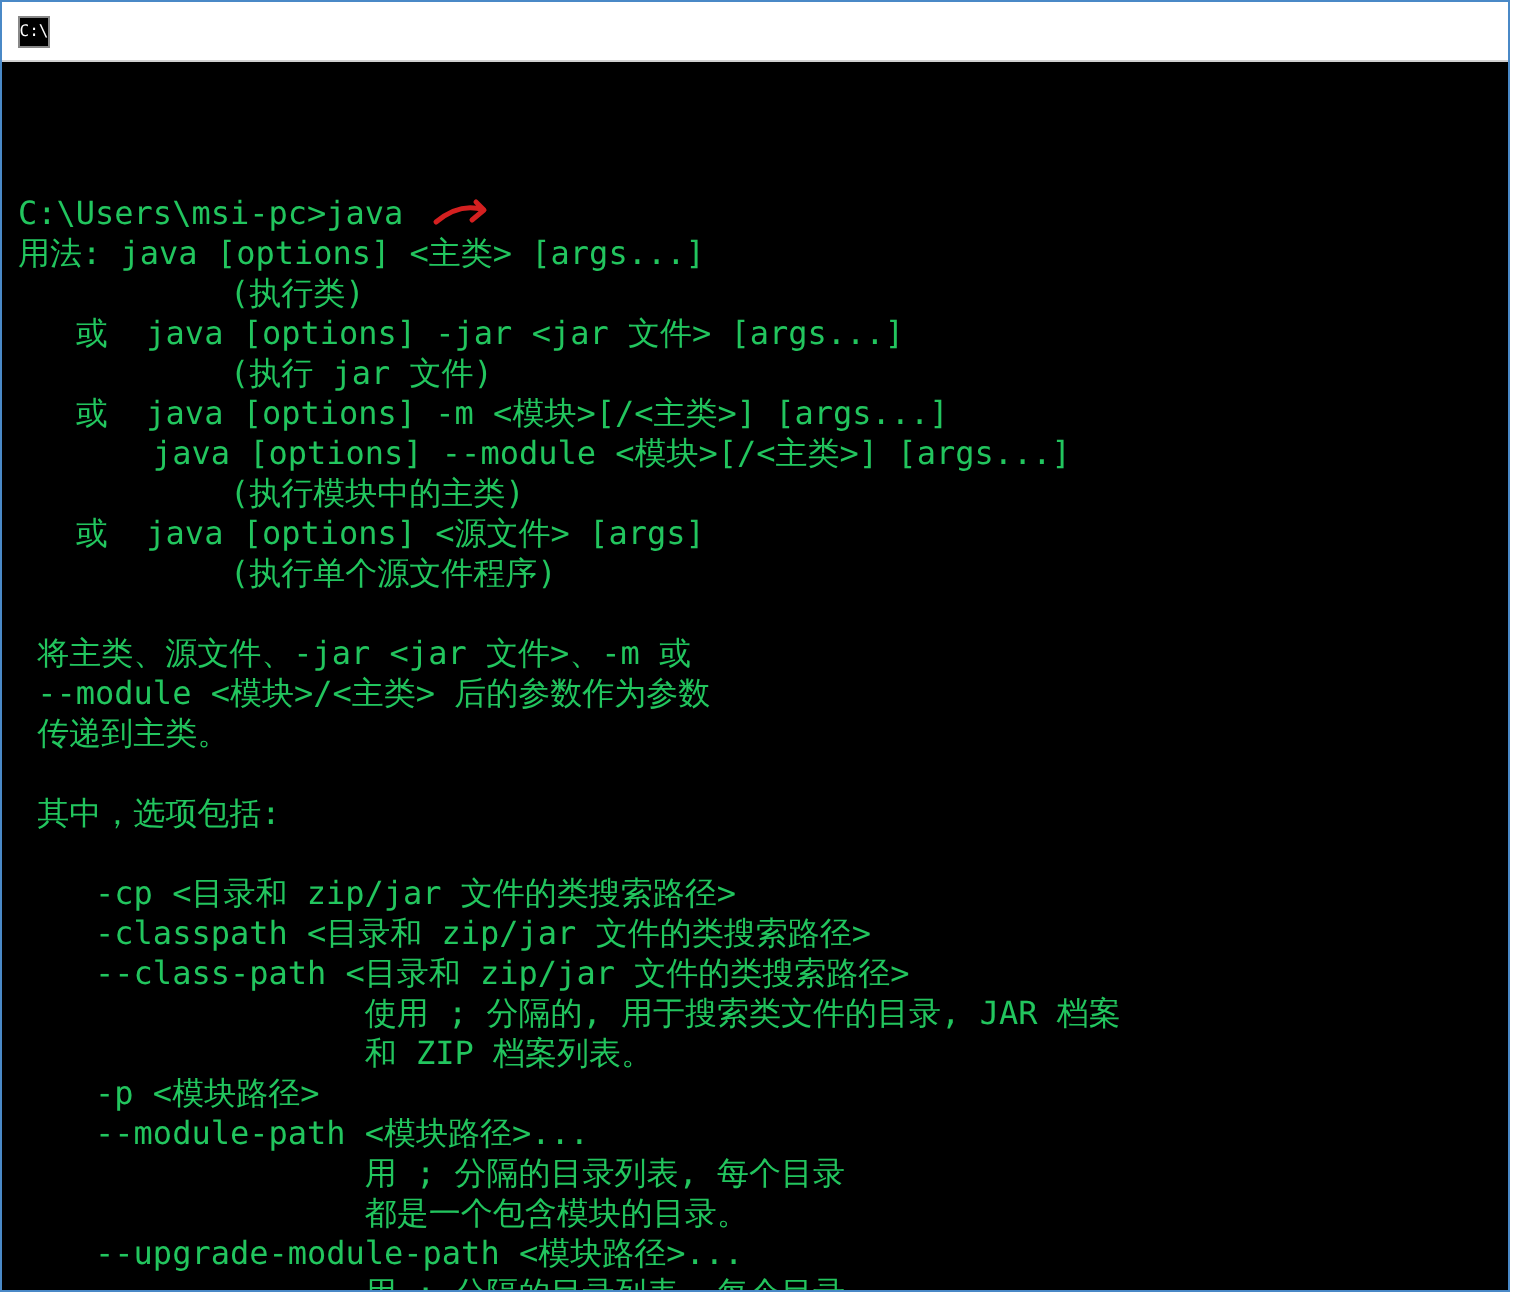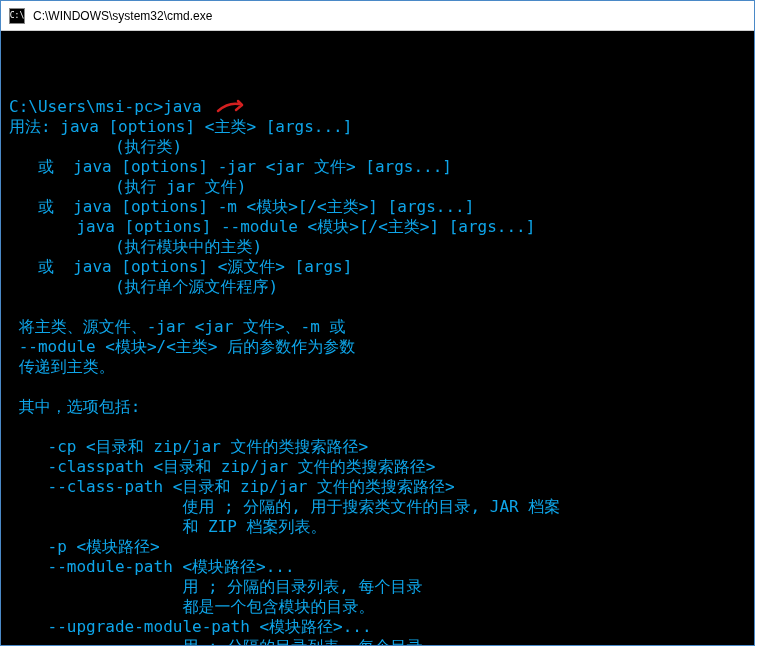--- a/index.html
+++ b/index.html
@@ -1,32 +1,31 @@
 <!DOCTYPE html>
 <html><head>
 <meta charset="utf-8">
 <style>
   * { margin: 0; padding: 0; box-sizing: border-box; }
   html, body { width: 768px; height: 646px; overflow: hidden; font-family: Consolas, "SimSun", monospace; background: #fff; }
   .window { width: 755px; height: 646px; border: 1px solid #4a89c7; background: #000; display: flex; flex-direction: column; }
   .titlebar { height: 30px; background: #fff; display: flex; align-items: center; padding: 0 8px; border-bottom: 1px solid #d0d0d0; }
   .titlebar .icon { width: 16px; height: 16px; background: #000; border: 1px solid #888; margin-right: 8px; display: flex; align-items: center; justify-content: center; font-size: 8px; color: #fff; }
   .titlebar .title { font-size: 12px; color: #000; font-family: "Segoe UI", sans-serif; }
-  .terminal { flex: 1; background: #000; color: #0ea5e9; padding: 6px 8px; font-size: 16px; line-height: 20px; white-space: pre; overflow: hidden; position: relative; font-family: "NSimSun", "SimSun", Consolas, monospace; }
+  .terminal { flex: 1; background: #000; color: #22c55e; padding: 6px 8px; font-size: 16px; line-height: 20px; white-space: pre; overflow: hidden; position: relative; font-family: "NSimSun", "SimSun", Consolas, monospace; }
   .terminal .line { white-space: pre; }
   .arrow { position: absolute; pointer-events: none; }
   .arrow svg { display: block; }
 </style>
 </head>
 <body>
 
 <div class="window">
   <div class="titlebar">
     <div class="icon">C:\</div>
-    <div class="title">C:\WINDOWS\system32\cmd.exe</div>
   </div>
   <div class="terminal">
     <div id="terminal-lines"><div class="line">&nbsp;</div><div class="line">C:\Users\msi-pc&gt;java</div><div class="line">用法: java [options] &lt;主类&gt; [args...]</div><div class="line">           (执行类)</div><div class="line">   或  java [options] -jar &lt;jar 文件&gt; [args...]</div><div class="line">           (执行 jar 文件)</div><div class="line">   或  java [options] -m &lt;模块&gt;[/&lt;主类&gt;] [args...]</div><div class="line">       java [options] --module &lt;模块&gt;[/&lt;主类&gt;] [args...]</div><div class="line">           (执行模块中的主类)</div><div class="line">   或  java [options] &lt;源文件&gt; [args]</div><div class="line">           (执行单个源文件程序)</div><div class="line">&nbsp;</div><div class="line"> 将主类、源文件、-jar &lt;jar 文件&gt;、-m 或</div><div class="line"> --module &lt;模块&gt;/&lt;主类&gt; 后的参数作为参数</div><div class="line"> 传递到主类。</div><div class="line">&nbsp;</div><div class="line"> 其中，选项包括:</div><div class="line">&nbsp;</div><div class="line">    -cp &lt;目录和 zip/jar 文件的类搜索路径&gt;</div><div class="line">    -classpath &lt;目录和 zip/jar 文件的类搜索路径&gt;</div><div class="line">    --class-path &lt;目录和 zip/jar 文件的类搜索路径&gt;</div><div class="line">                  使用 ; 分隔的, 用于搜索类文件的目录, JAR 档案</div><div class="line">                  和 ZIP 档案列表。</div><div class="line">    -p &lt;模块路径&gt;</div><div class="line">    --module-path &lt;模块路径&gt;...</div><div class="line">                  用 ; 分隔的目录列表, 每个目录</div><div class="line">                  都是一个包含模块的目录。</div><div class="line">    --upgrade-module-path &lt;模块路径&gt;...</div><div class="line">                  用 ; 分隔的目录列表, 每个目录</div></div>
     <div class="arrow" id="arrow-annot" style="left: 215px; top: 26px;">
       <svg width="40" height="20" viewBox="0 0 40 20">
         <path d="M2 14 Q 14 4 26 8 L 22 4 M26 8 L 20 13" stroke="#d42020" stroke-width="2.5" fill="none" stroke-linecap="round" stroke-linejoin="round"></path>
       </svg>
     </div>
   </div>
 </div>

